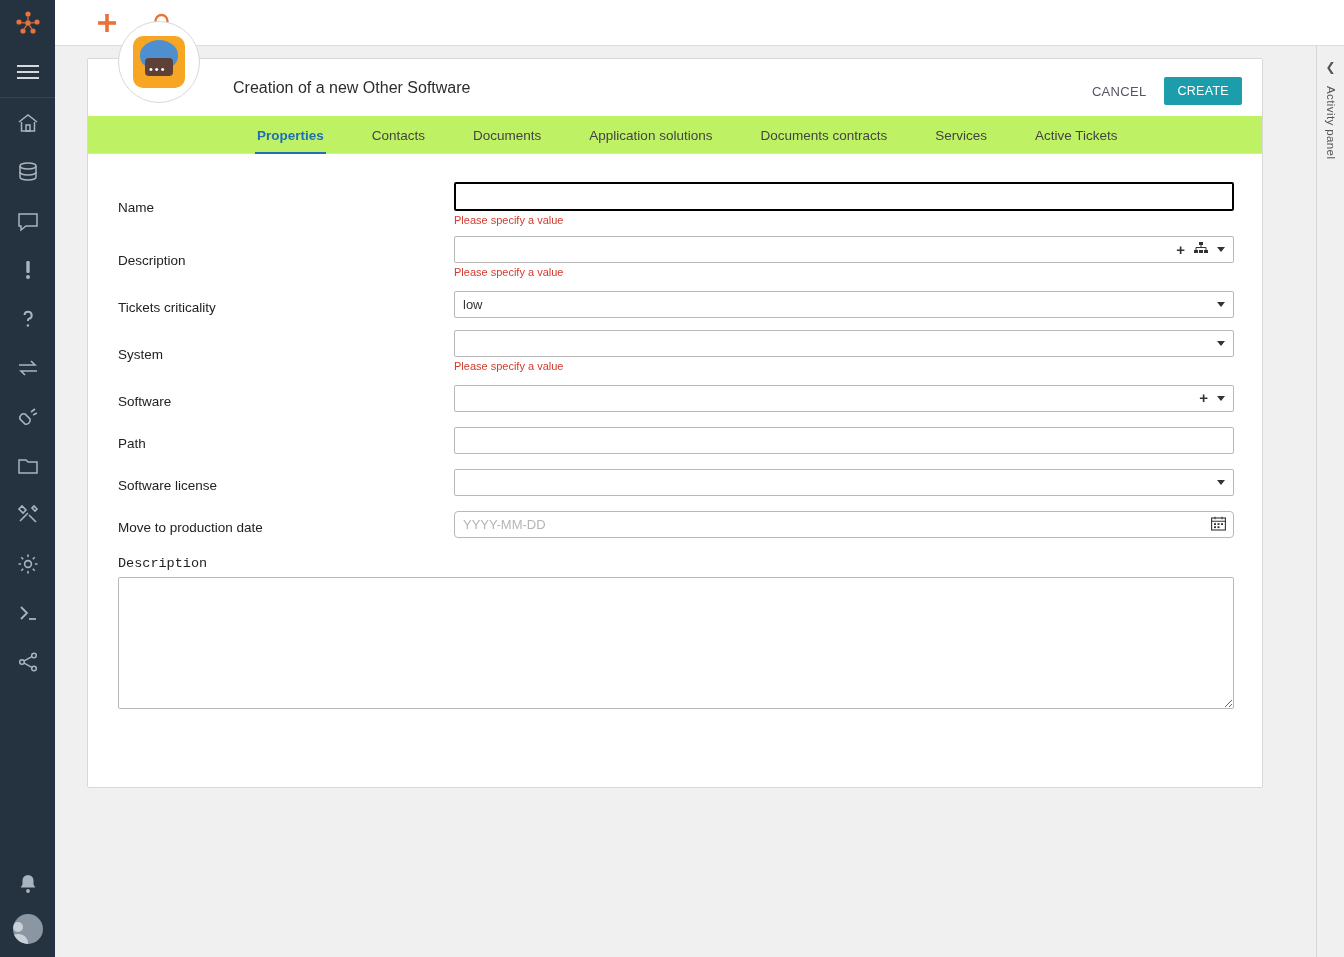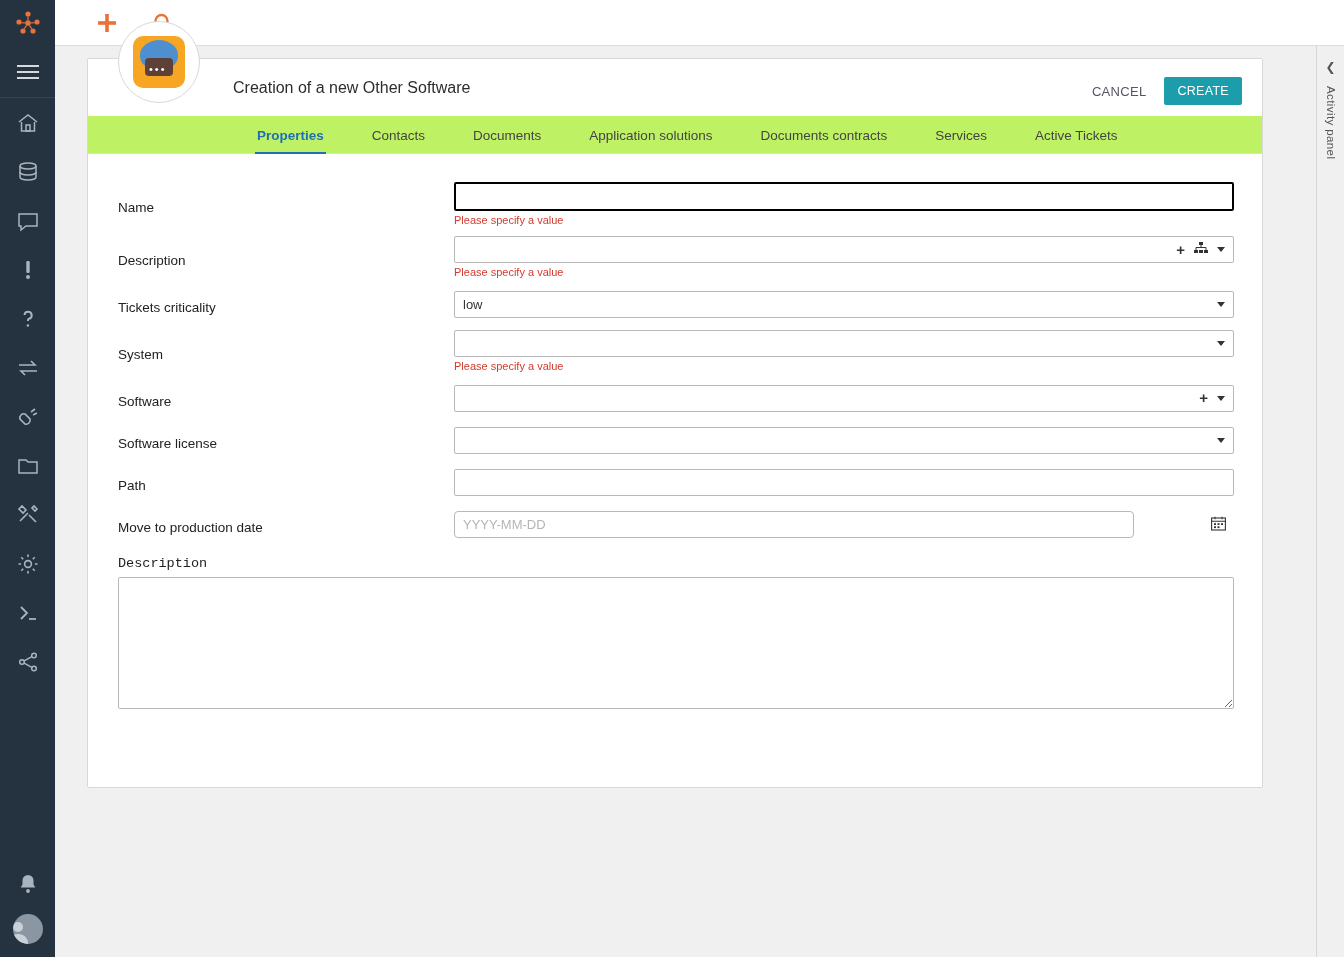--- a/index.html
+++ b/index.html
@@ -283,21 +283,21 @@
     border-top: 5px solid #333;
     cursor: pointer;
   }
   .plus-ico {
     font-size: 15px; line-height: 12px; color: #333; cursor: pointer; font-weight: bold;
   }
   .date-field {
     position: relative; width: 780px;
   }
   .date-field input {
-    width: 680px;
+    width: 780px;
     height: 27px;
     border: 1px solid #b8b8b8;
     border-radius: 4px;
     font-size: 13px;
     padding: 3px 26px 3px 8px;
     font-family: "Liberation Sans", sans-serif;
     color: #1d4ed8;
   }
   .date-field input::placeholder { color: #b5b5b5; }
   .cal-ico {
@@ -577,35 +577,35 @@
                 <span class="value"></span>
                 <span class="combo-icons">
                   <span class="plus-ico">+</span>
                   <span class="caret"></span>
                 </span>
               </div>
             </div>
           </div>
 
           <div class="row">
+            <div class="row-label">Path</div>
+            <div class="row-field">
+              <input class="text" type="text" value="" style="">
+            </div>
+          </div>
+
+          <div class="row">
             <div class="row-label">Software license</div>
             <div class="row-field">
               <div class="combo">
                 <span class="value"></span>
                 <span class="combo-icons">
                   <span class="caret"></span>
                 </span>
               </div>
-            </div>
-          </div>
-
-          <div class="row">
-            <div class="row-label">Path</div>
-            <div class="row-field">
-              <input class="text" type="text" value="" style="">
             </div>
           </div>
 
           <div class="row">
             <div class="row-label">Move to production date</div>
             <div class="row-field">
               <div class="date-field">
                 <input type="text" placeholder="YYYY-MM-DD" style="">
                 <span class="cal-ico">
                   <svg width="15" height="15" viewBox="0 0 15 15" fill="none" stroke="#333" stroke-width="1.1">

